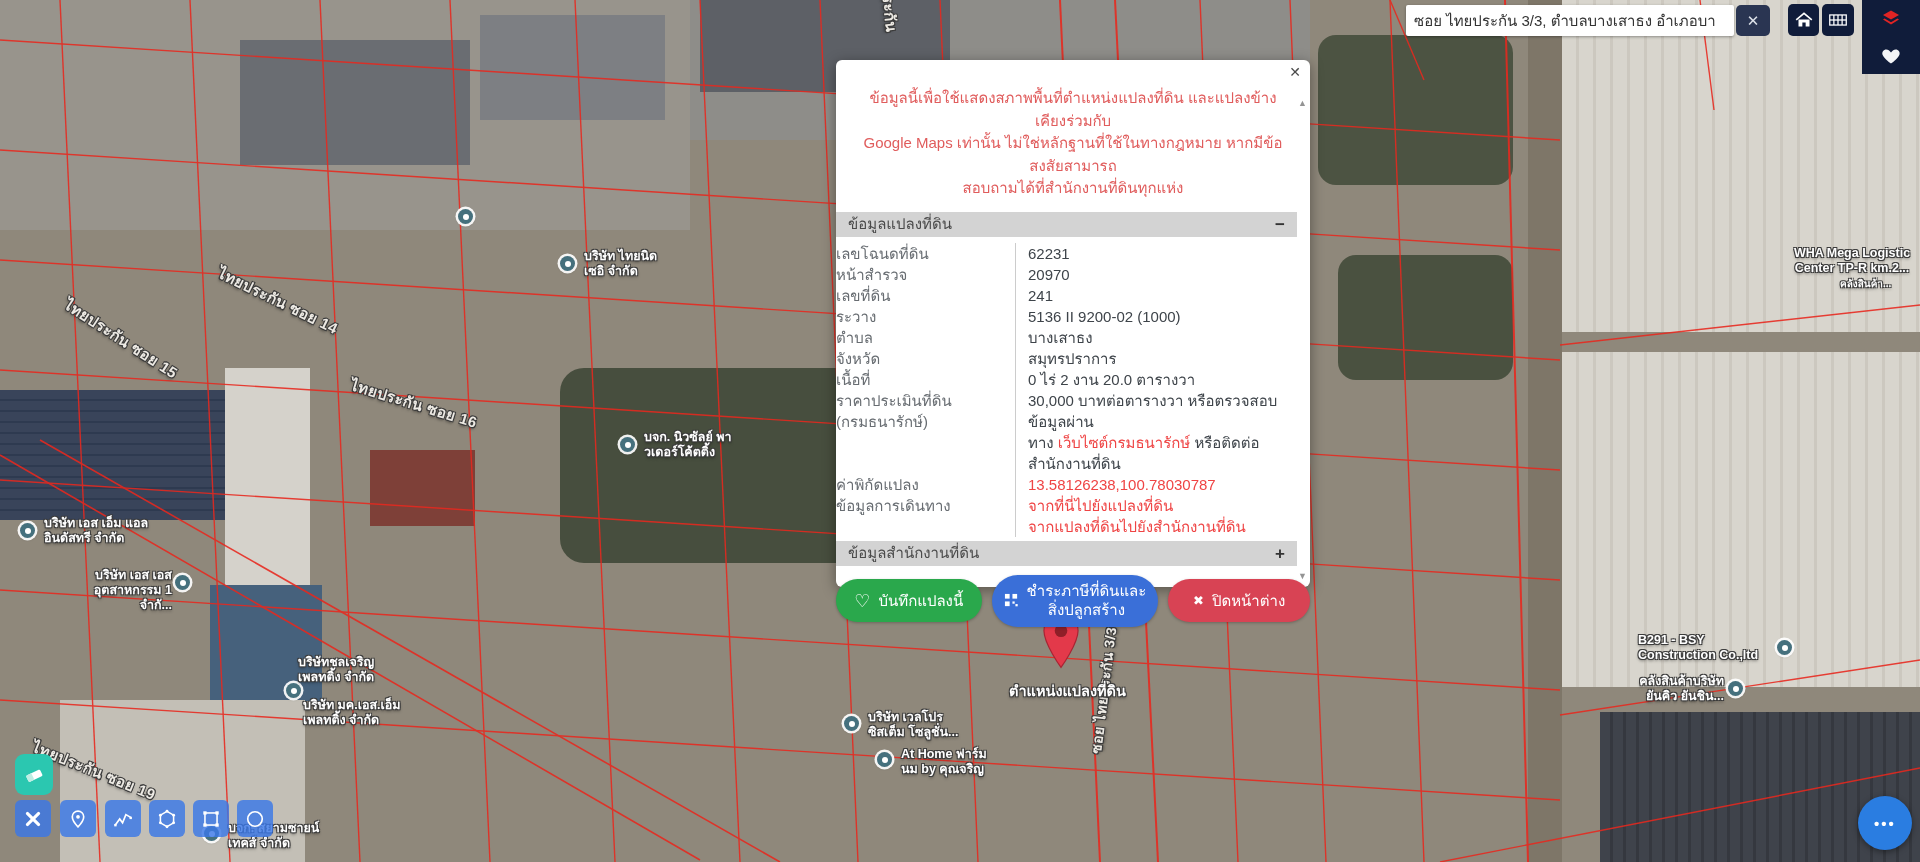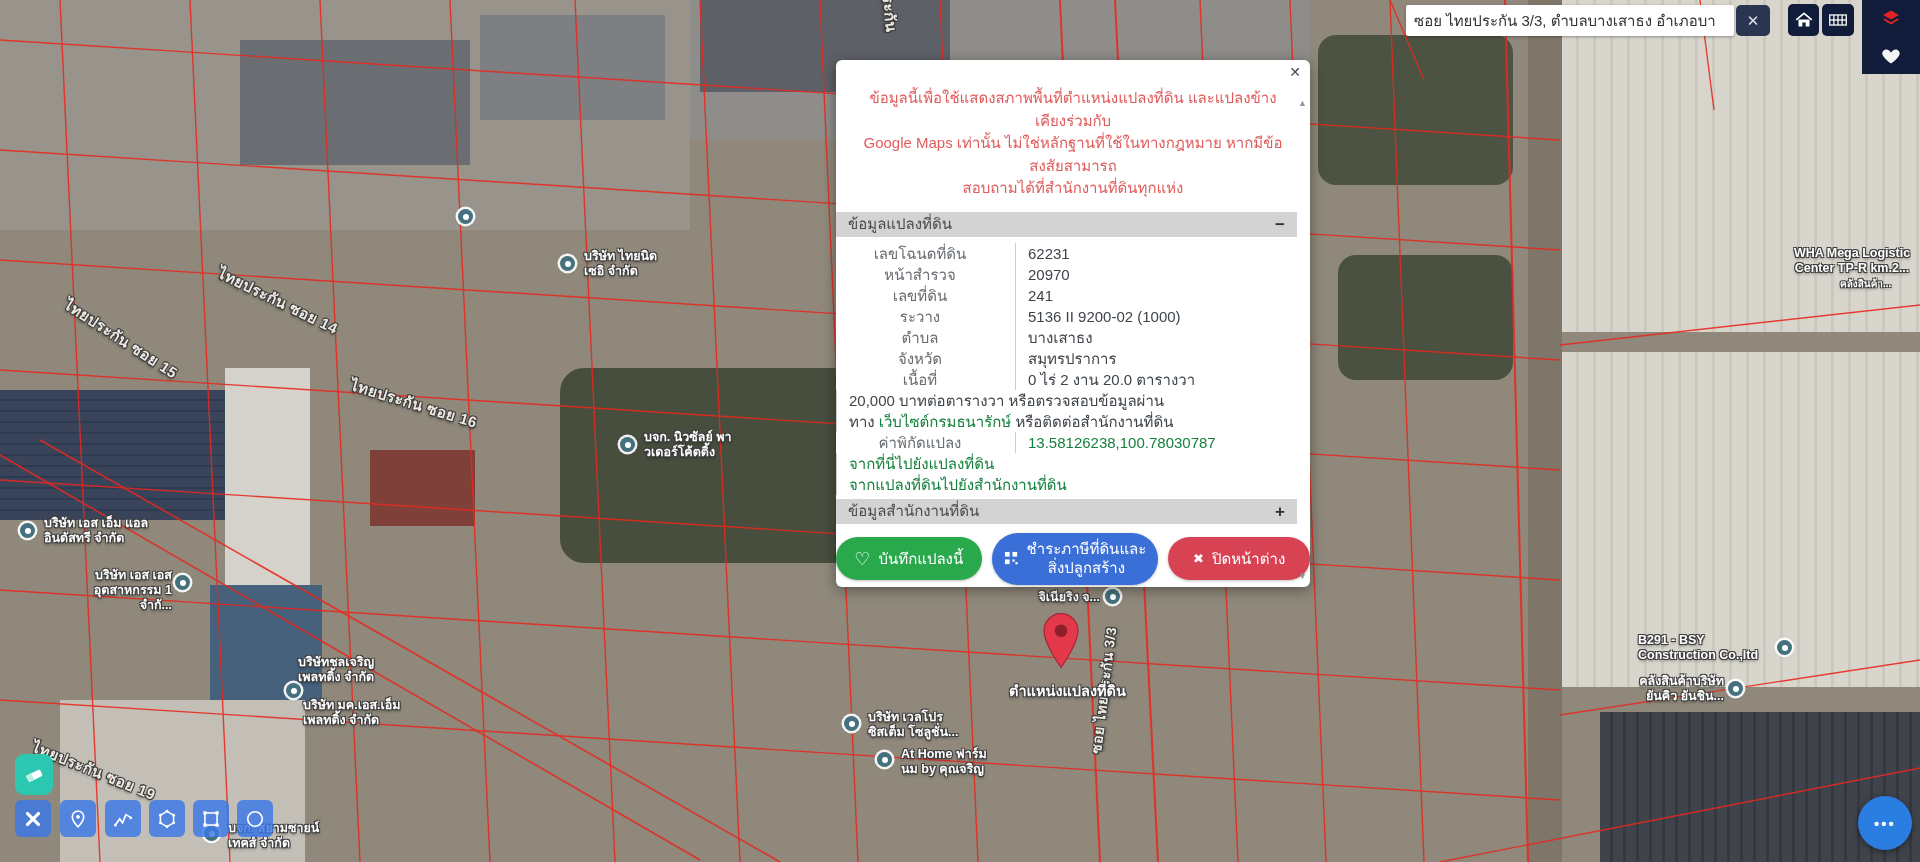--- a/index.html
+++ b/index.html
@@ -25,23 +25,23 @@
   #popup{position:absolute;left:836px;top:60px;width:474px;height:527px;background:#fff;border-radius:6px;
     box-shadow:0 3px 14px rgba(0,0,0,.4);z-index:30;font-size:15px;color:#3e444a;}
   #popup-close{position:absolute;top:5px;right:9px;font-size:14px;color:#4a4a4a;line-height:1;cursor:pointer;}
   .scroll-arrow{position:absolute;right:3px;font-size:9px;color:#949494;}
   #disclaimer{margin:27px 24px 12px;text-align:center;color:#e05c5c;line-height:1.5;white-space:pre-line;}
   .section-hdr{display:flex;justify-content:space-between;align-items:center;background:#d3d3d3;color:#4b4b4b;
     height:25px;padding:0 12px;margin-right:13px;}
   .section-toggle{font-size:17px;font-weight:bold;color:#333;cursor:pointer;line-height:1;}
   #ptable{margin:6px 13px 4px 0;}
   .trow{display:flex;}
-  .tlabel{width:168px;text-align:center;color:#686d72;padding-right:11px;line-height:21px;white-space:pre-line;}
+  .tlabel{width:168px;text-align:left;color:#686d72;padding-right:11px;line-height:21px;white-space:pre-line;}
   .tval{flex:1;border-left:1px solid #ccc;padding-left:12px;line-height:21px;}
-  .lnk{color:#15803d;text-decoration:none;cursor:pointer;}
+  .lnk{color:#ef4444;text-decoration:none;cursor:pointer;}
   #btn-row{display:flex;justify-content:center;align-items:center;gap:10px;margin-top:9px;}
   .pbtn{border:none;border-radius:26px;color:#fff;font-size:15px;font-family:inherit;display:flex;
     align-items:center;justify-content:center;gap:8px;cursor:pointer;box-shadow:0 1px 3px rgba(0,0,0,.25);}
   #btn-save{background:#2aa84c;width:150px;height:43px;}
   #btn-tax{background:#3a6fd8;width:172px;height:52px;}
   #btn-tax .two-line{white-space:pre-line;text-align:center;line-height:1.25;}
   #btn-closewin{background:#d84354;width:146px;height:43px;}
   
   #search-input{position:absolute;left:1406px;top:5px;width:312px;height:31px;z-index:20;border:none;
     padding:0 8px;font-size:15px;color:#333;font-family:inherit;border-radius:2px;box-shadow:0 1px 3px rgba(0,0,0,.35);}
@@ -209,30 +209,33 @@
     </div>
     <div class="trow">
       <div class="tlabel">จังหวัด</div>
       <div class="tval">สมุทรปราการ</div>
     </div>
     <div class="trow">
       <div class="tlabel">เนื้อที่</div>
       <div class="tval">0 ไร่ 2 งาน 20.0 ตารางวา</div>
     </div>
     <div class="trow">
+      <div class="tlabel">ราคาประเมินที่ดิน
+(กรมธนารักษ์)</div>
       <div class="tval">
-        <span>20,000 บาทต่อตารางวา หรือตรวจสอบข้อมูลผ่าน</span><br>
+        <span>30,000 บาทต่อตารางวา หรือตรวจสอบข้อมูลผ่าน</span><br>
         <span>ทาง </span><a class="lnk">เว็บไซต์กรมธนารักษ์</a><span> หรือติดต่อสำนักงานที่ดิน</span>
       </div>
     </div>
     <div class="trow">
       <div class="tlabel">ค่าพิกัดแปลง</div>
       <div class="tval"><a class="lnk">13.58126238,100.78030787</a></div>
     </div>
     <div class="trow">
+      <div class="tlabel">ข้อมูลการเดินทาง</div>
       <div class="tval">
         <a class="lnk">จากที่นี่ไปยังแปลงที่ดิน</a><br>
         <a class="lnk">จากแปลงที่ดินไปยังสำนักงานที่ดิน</a>
       </div>
     </div>
   </div>
 
   <div class="section-hdr">
     <span>ข้อมูลสำนักงานที่ดิน</span>
     <span class="section-toggle">+</span>

